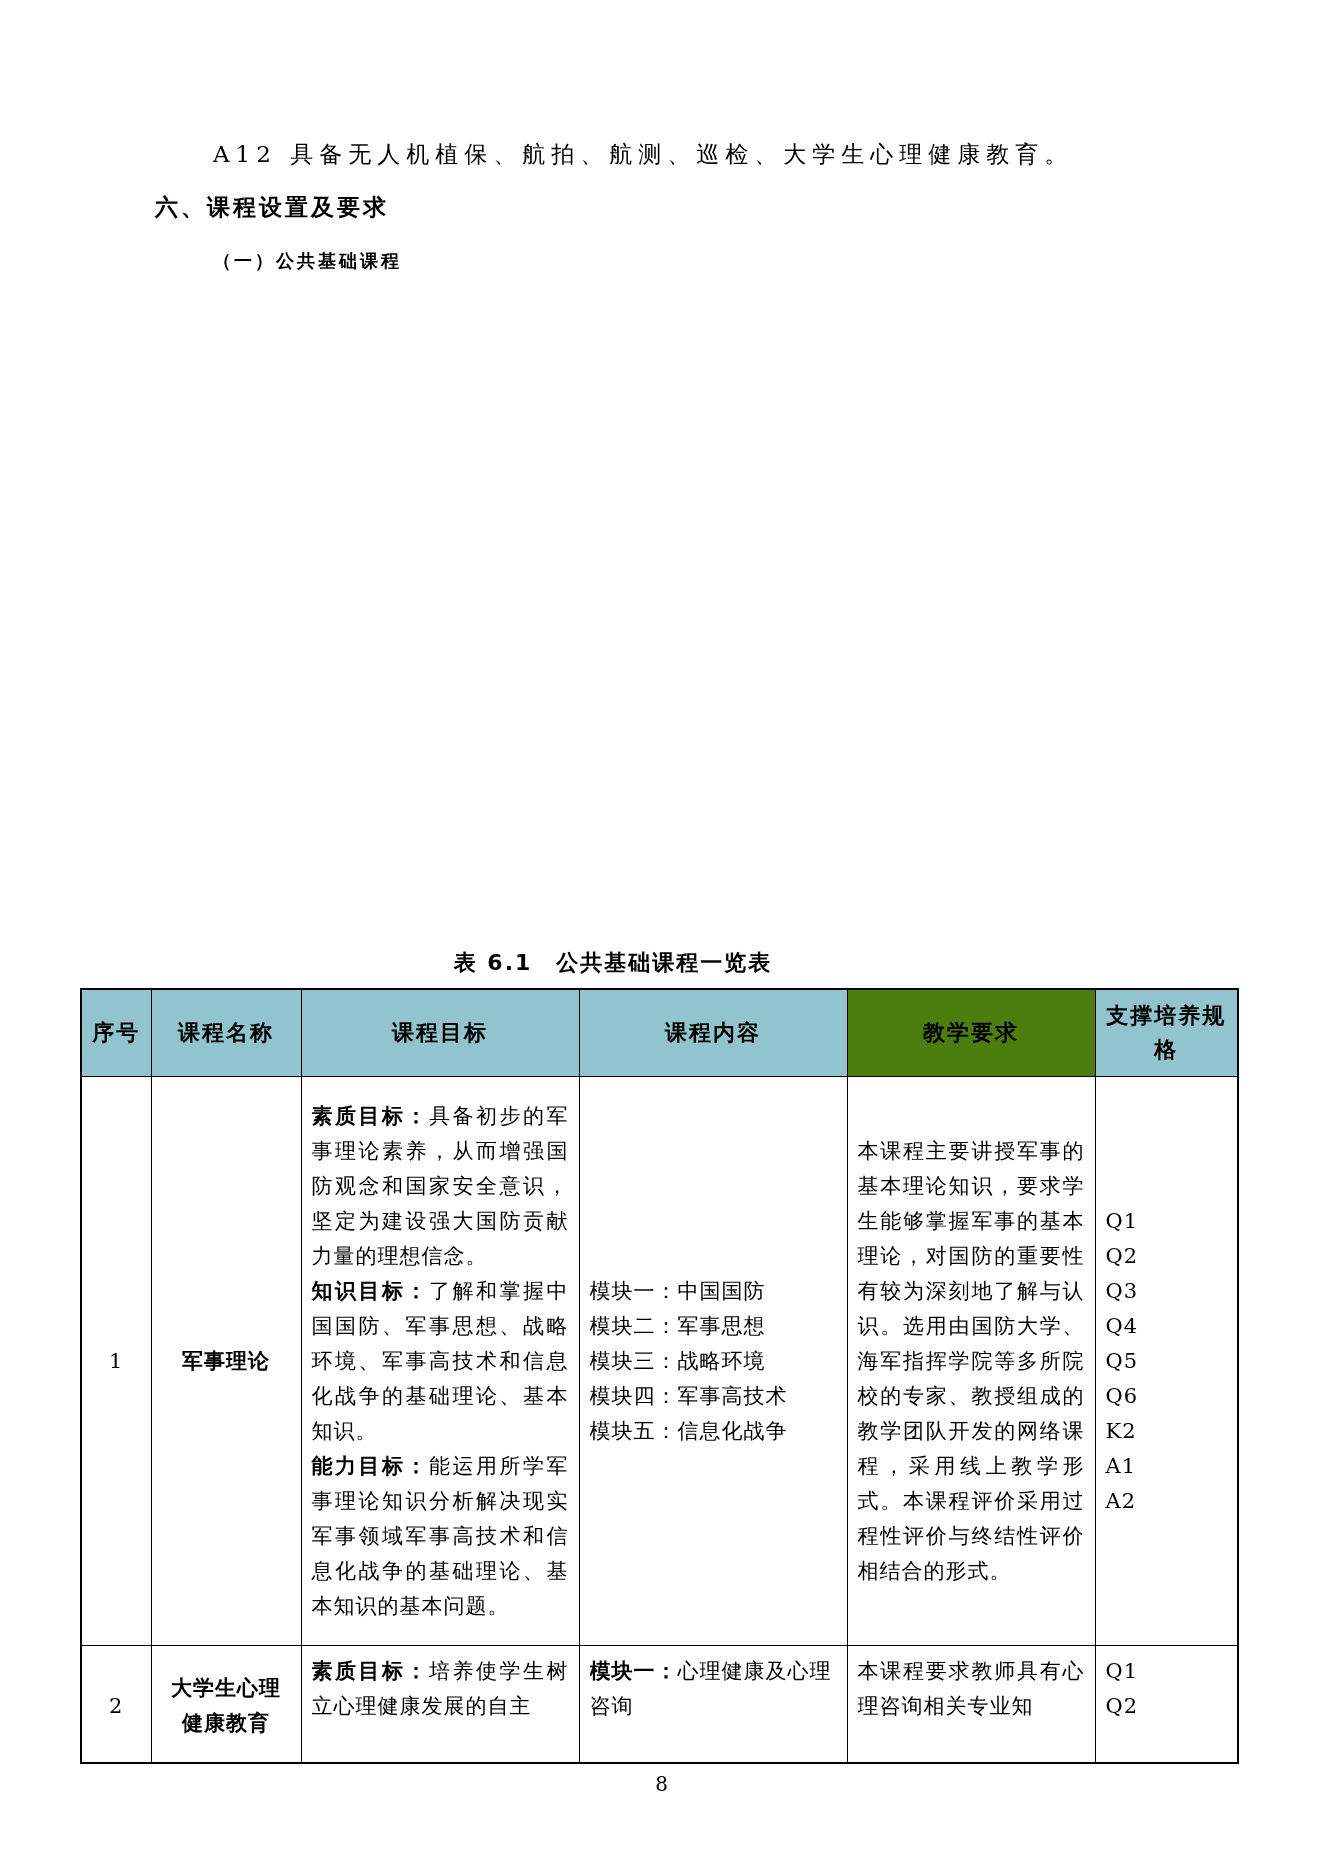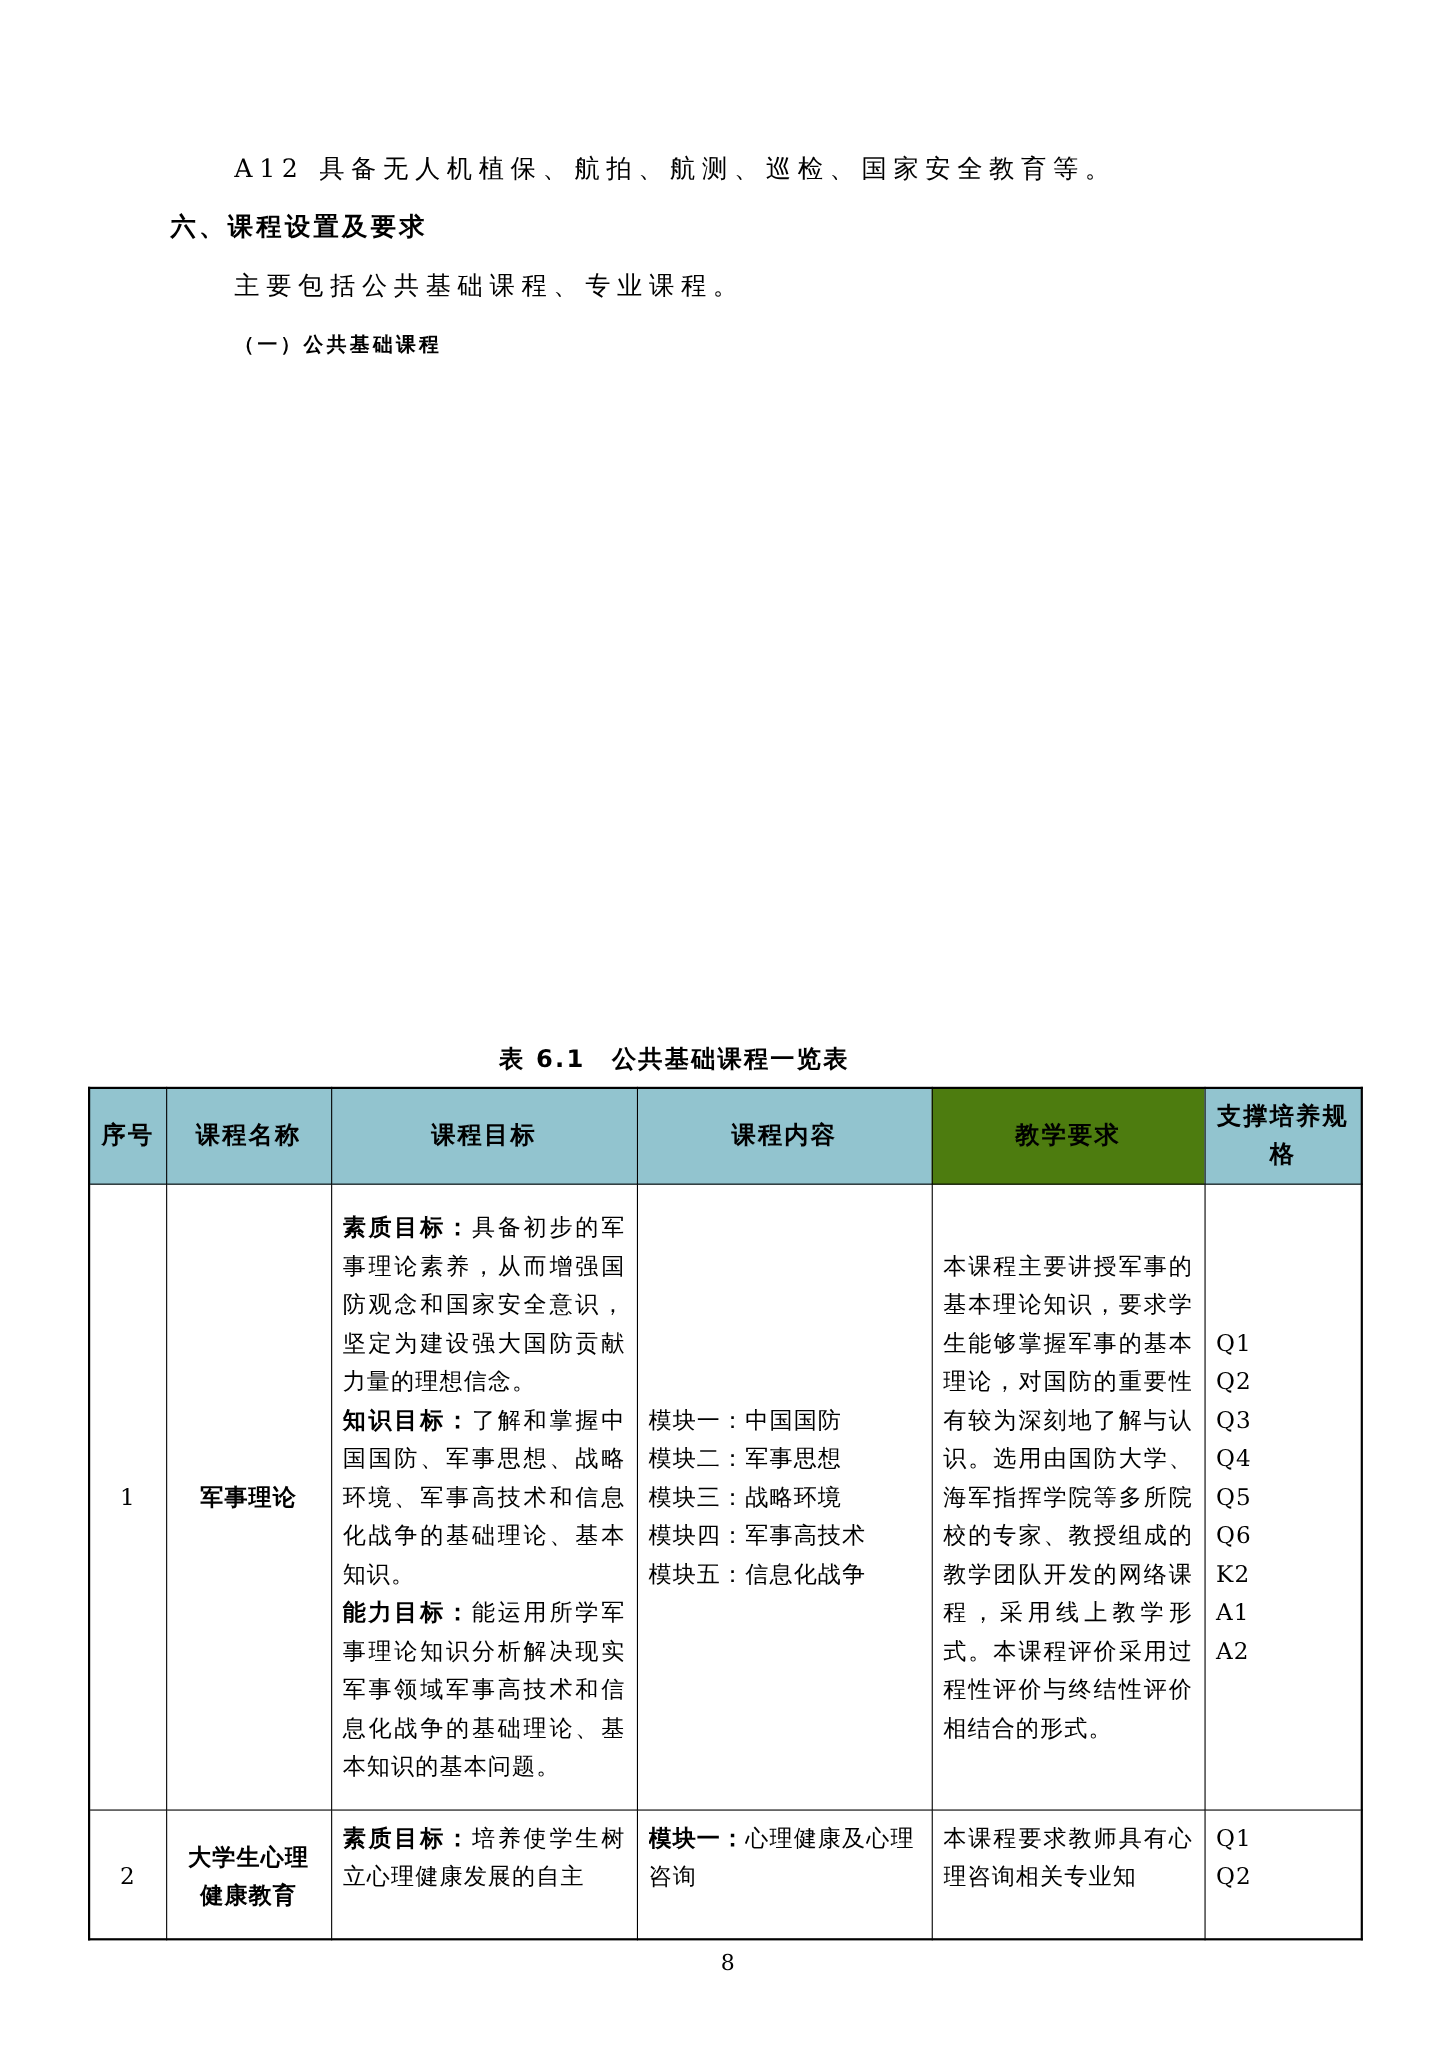--- a/index.html
+++ b/index.html
@@ -56,23 +56,22 @@
     position:absolute;left:0;width:1323px;top:1772px;text-align:center;
     font-size:20px;
   }
 </style>
 </head>
 <body>
 
 <div class="page">
 
   <div class="text-col">
-    <p class="para indent">A12 具备无人机植保、航拍、航测、巡检、国家安全教育等。</p>
+    <p class="para indent">A12 具备无人机植保、航拍、航测、巡检、大学生心理健康教育。</p>
     <p class="h-section">六、课程设置及要求</p>
-    <p class="para indent">主要包括公共基础课程、专业课程。</p>
     <p class="h-sub">（一）公共基础课程</p>
   </div>
 
   <div class="table-wrap">
     <p class="tbl-title">表 6.1　公共基础课程一览表</p>
 
     <table class="course">
       <colgroup>
         <col style="width:70px">
         <col style="width:150px">

